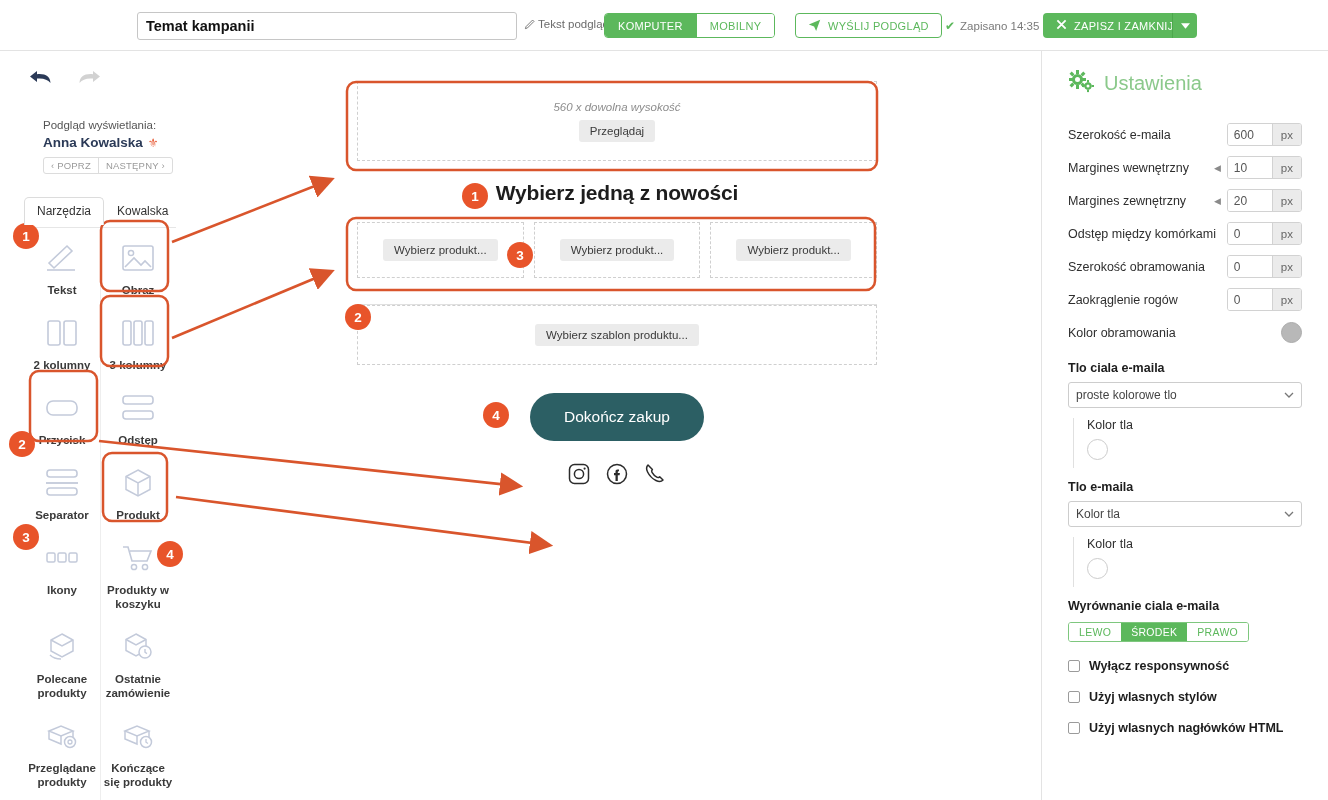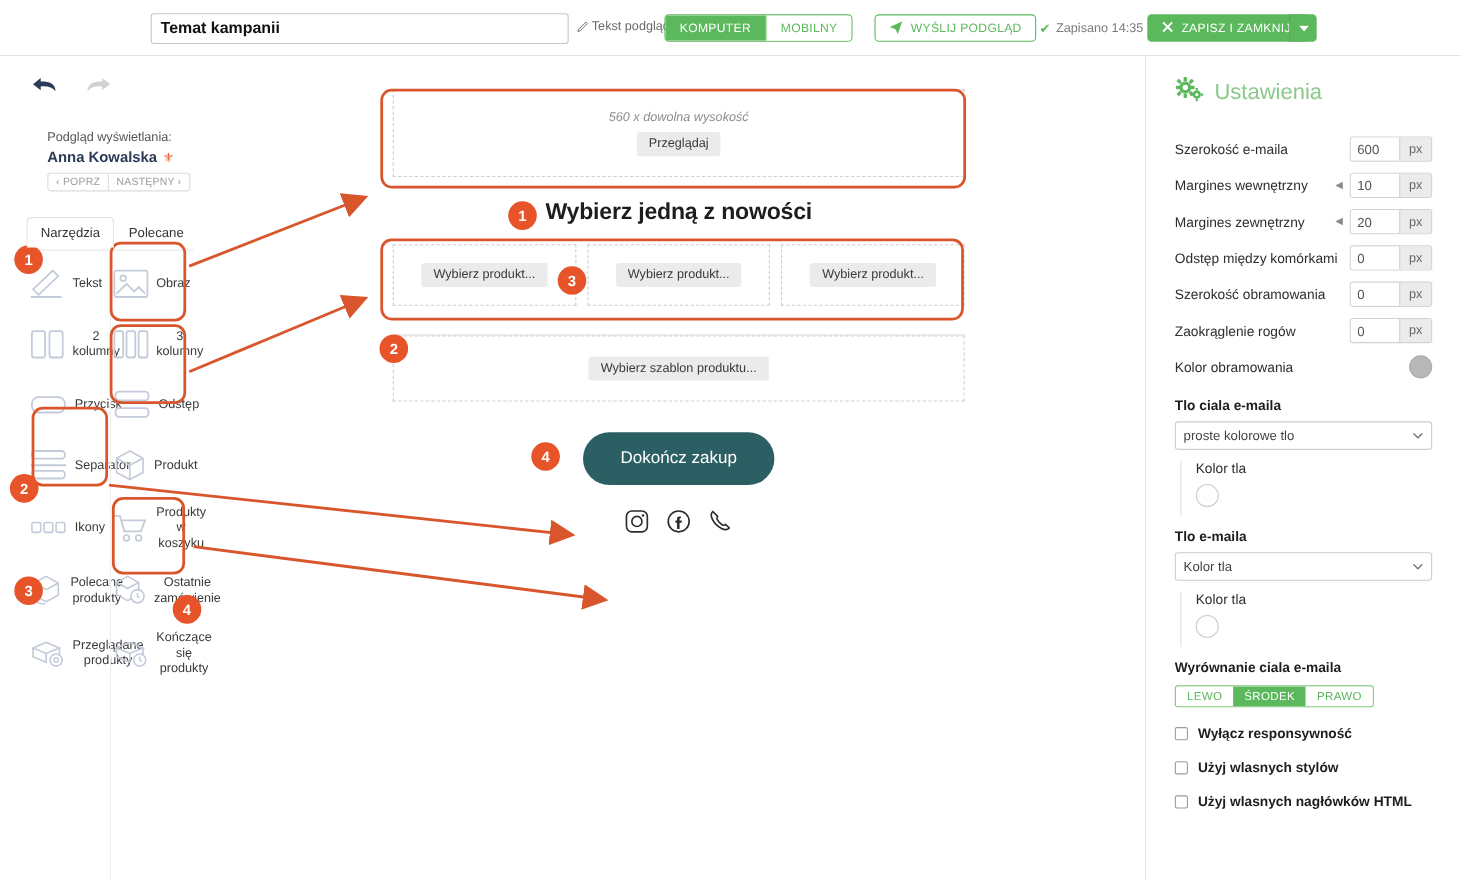--- a/index.html
+++ b/index.html
@@ -108,22 +108,22 @@
     position: relative; z-index: 2;
   }
 
   .tools-wrap {
     position: absolute; left: 24px; top: 176px; width: 152px;
     border-top: 1px solid #e6e6e6;
     display: flex; flex-wrap: wrap;
   }
   .tool {
     width: 76px; padding: 11px 2px 6px 2px;
-    display: flex; align-items: center; gap: 6px;
-    cursor: pointer; position: relative;
+    display: flex; flex-direction: column; align-items: center; gap: 6px;
+    cursor: pointer; position: relative; font-weight: bold;
   }
   .tool .ticon { height: 38px; display: flex; align-items: center; justify-content: center; }
   .tool .tlabel {
     font-size: 11.5px; color: #3a3a3a; text-align: center; line-height: 14px;
   }
   .tools-wrap::after {
     content: ""; position: absolute; left: 76px; top: 4px; width: 1px;
     height: 590px; background: #eeeeee;
   }
 
@@ -316,21 +316,21 @@
       <span class="name-badge">⚜</span>
     </div>
     <div class="prevnext">
       <span>‹ POPRZ</span>
       <span class="sep"></span>
       <span>NASTĘPNY ›</span>
     </div>
 
     <div class="tabs">
       <div class="tab active">Narzędzia</div>
-      <div class="tab">Polecane</div>
+      <div class="tab">Kowalska</div>
     </div>
 
     <div class="tools-wrap">
 
       <div class="tool">
         <span class="ticon">
           <svg width="34" height="30" viewBox="0 0 34 30">
               <path d="M4 20L22 3l5 5L9 25z" fill="none" stroke="#c3cada" stroke-width="1.6"></path>
               <path d="M2 27h28" stroke="#c3cada" stroke-width="1.6"></path>
             </svg>

